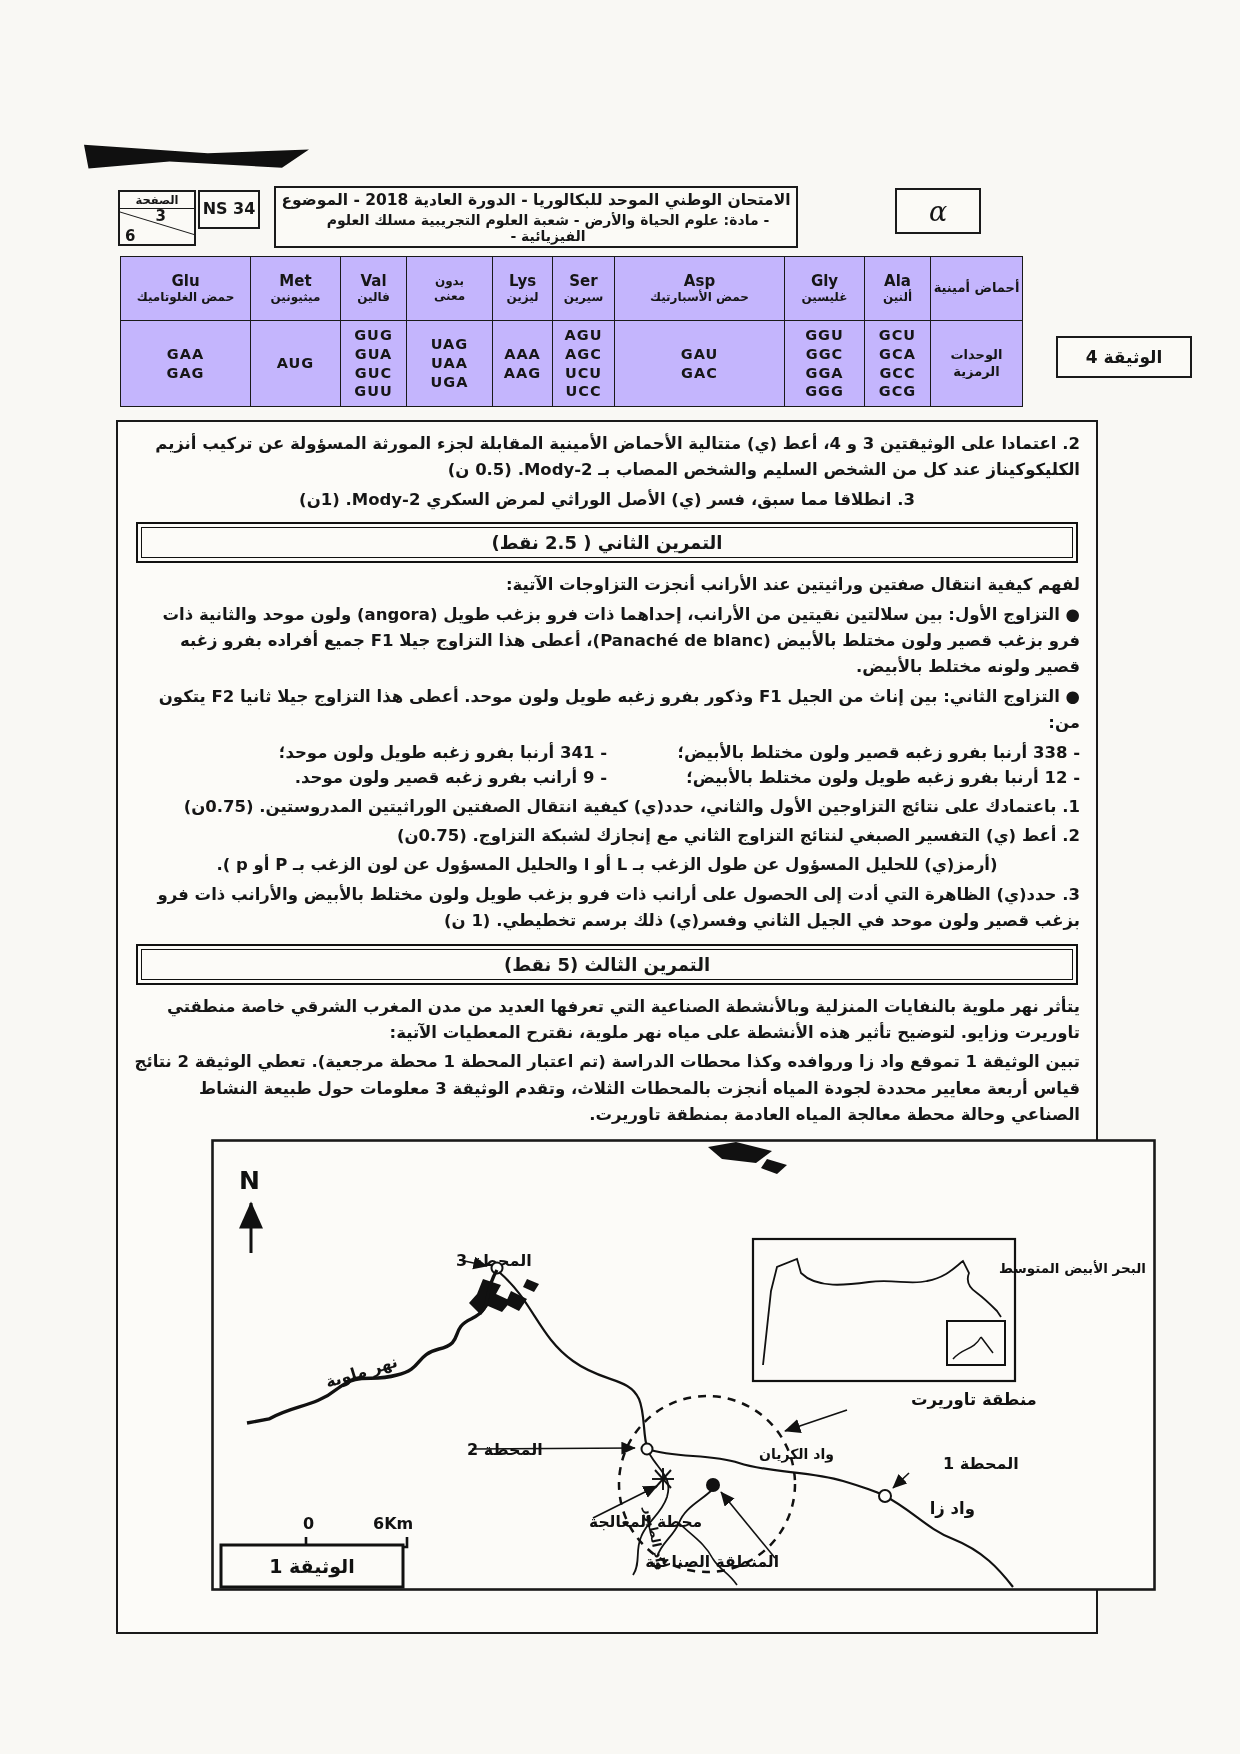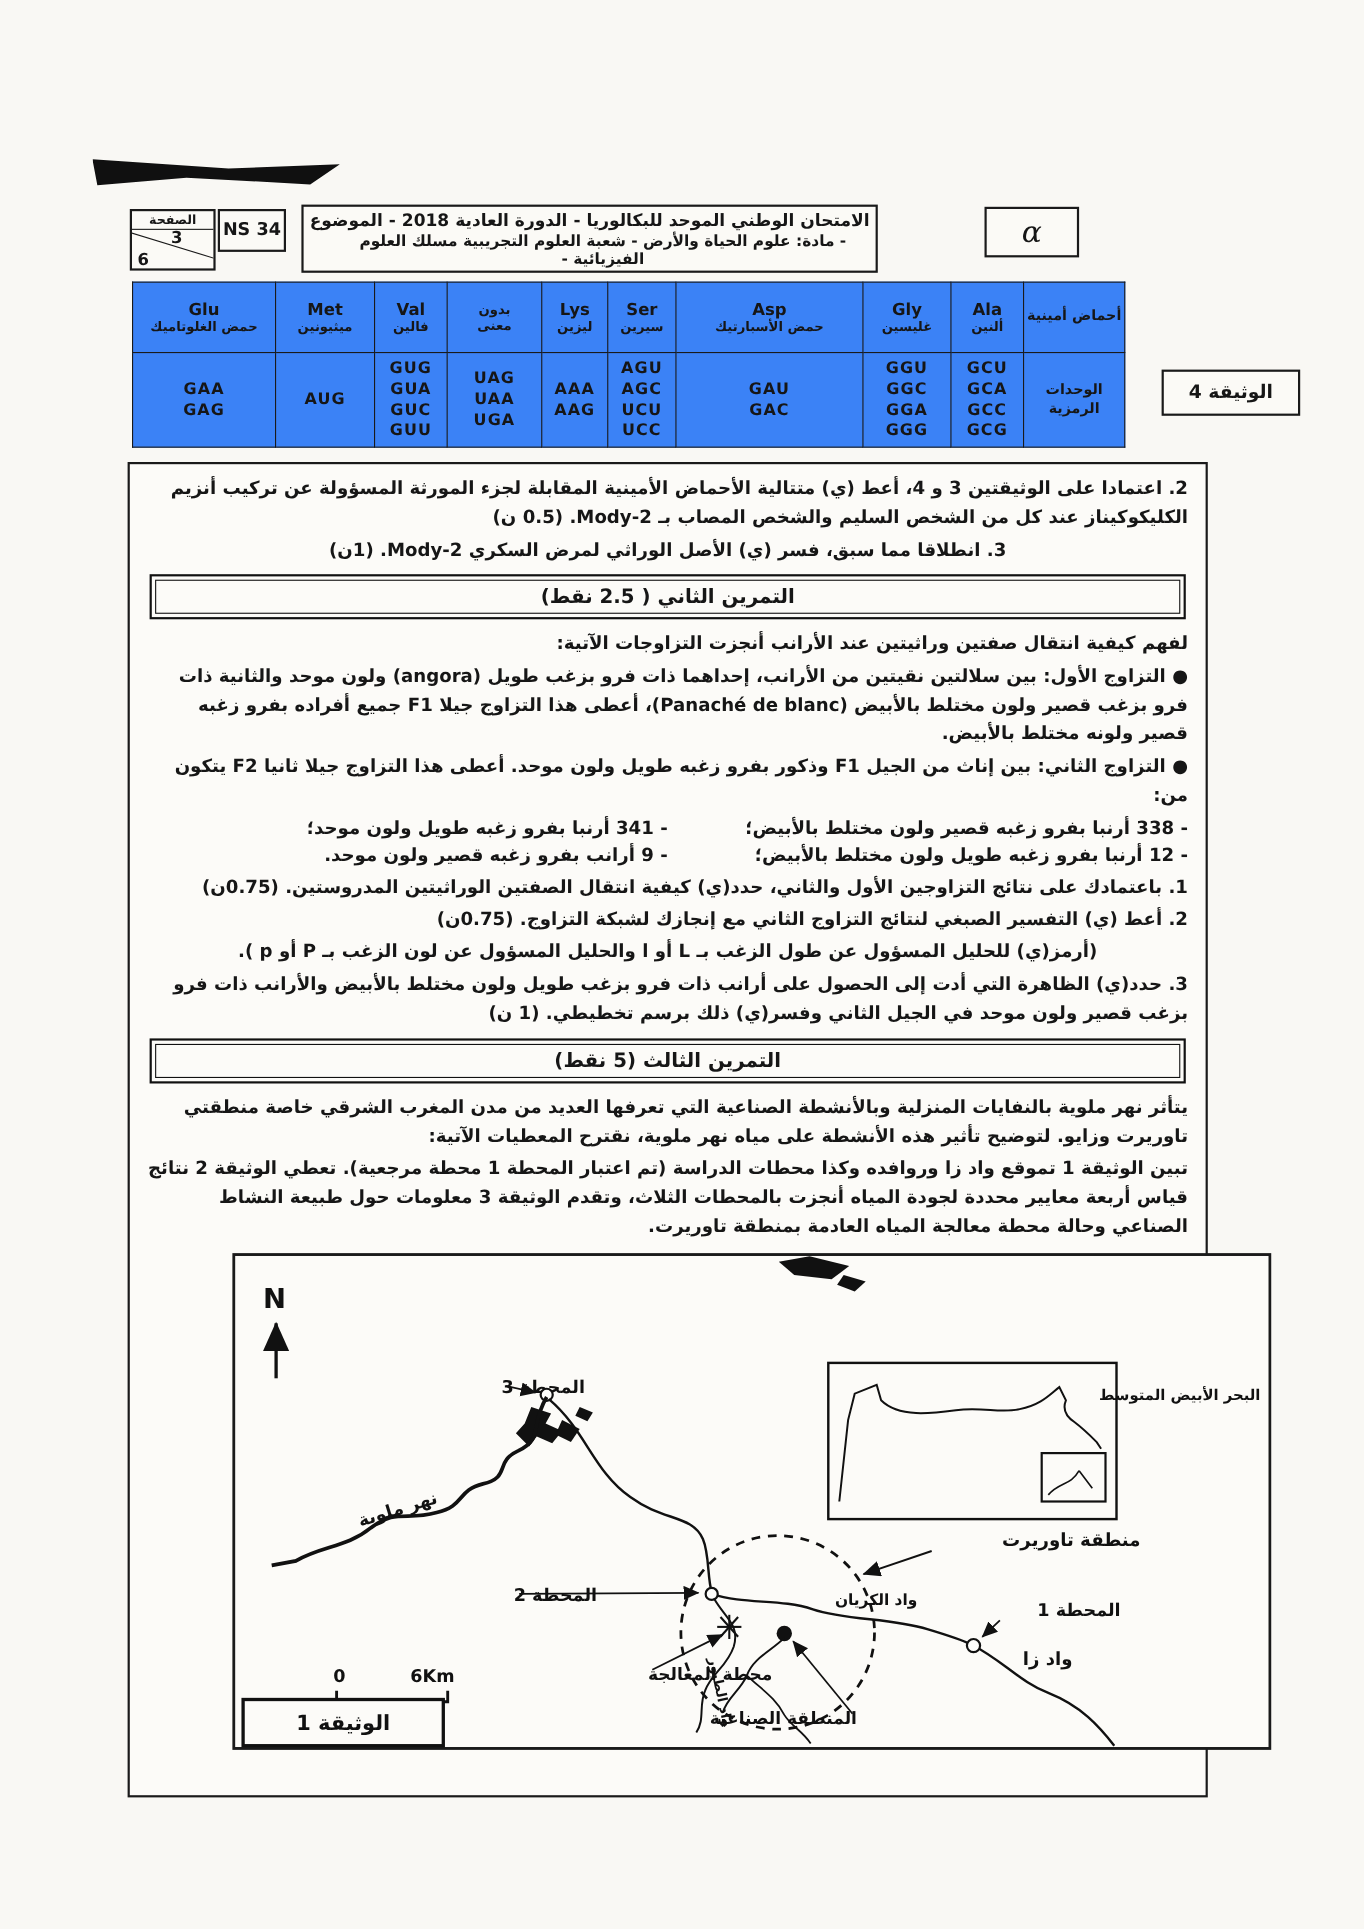--- a/index.html
+++ b/index.html
@@ -22,27 +22,27 @@
   .pb-diag { position:absolute; left:-8px; top:15px; width:98px; border-top:1.8px solid #1a1a1a; transform:rotate(17deg); }
   .pb-num3 { position:absolute; right:28px; top:-2px; font-size:15px; font-weight:700; }
   .pb-num6 { position:absolute; left:5px; bottom:0; font-size:15px; font-weight:700; }
   .nsbox { position:absolute; left:198px; top:190px; width:62px; height:39px; display:flex; justify-content:center; padding-top:7px; font-size:16px; font-weight:700; }
   .titlebox { position:absolute; left:274px; top:186px; width:524px; height:62px; border-width:2.5px; display:flex; flex-direction:column; justify-content:center; gap:3px; text-align:center; direction:rtl; }
   .t1 { font-size:15.5px; font-weight:700; }
   .t2 { font-size:14px; font-weight:700;margin-left:24px; }
   .alphabox { position:absolute; left:895px; top:188px; width:86px; height:46px; display:flex; align-items:center; justify-content:center; font-size:27px; font-style:italic; font-family:"DejaVu Serif", serif; }
 
   
-  .codontable { position:absolute; left:120px; top:256px; width:902px; border-collapse:collapse; direction:ltr; background:#3b82f6; table-layout:fixed; }
+  .codontable { position:absolute; left:120px; top:256px; width:902px; border-collapse:collapse; direction:ltr; background:#c4b5fd; table-layout:fixed; }
   .codontable td { border:1.9px solid #1a1a1a; text-align:center; vertical-align:middle; padding:2px 2px; }
   .abbr { font-size:15px; font-weight:700; }
   .arname { font-size:12px; font-weight:700; direction:rtl; line-height:1.25; }
   .codons { font-size:14.5px; font-weight:700; white-space:pre-line; line-height:1.3; letter-spacing:1px; }
   .rowlabel { font-size:13px; font-weight:700; direction:rtl; line-height:1.3; }
-  .doc4box { position:absolute; left:1056px; top:336px; width:126px; height:42px; border-width:2.5px; display:flex; align-items:center; justify-content:center; font-weight:700; font-size:17px; direction:rtl; }
+  .doc4box { position:absolute; left:1056px; top:336px; width:136px; height:42px; border-width:2.5px; display:flex; align-items:center; justify-content:center; font-weight:700; font-size:17px; direction:rtl; }
 
   
   .frame { position:absolute; left:116px; top:420px; width:982px; height:1214px; border:2px solid #1a1a1a; background:#fcfbf8; box-sizing:border-box; }
   .frame-inner { padding:6px 16px 0 16px; }
   .rtl { direction:rtl; text-align:right; }
   .para { font-size:16.5px; font-weight:600; line-height:1.6; margin:3px 0; }
   .center { text-align:center; }
   .blbl { font-weight:800; }
   .extitle { margin:9px 2px; border:2.2px solid #111; padding:3px; background:#fcfbf8; }
   .extitle-inner { border:1.5px solid #111; text-align:center; font-weight:800; font-size:18px; padding:4px 0; direction:rtl; }

